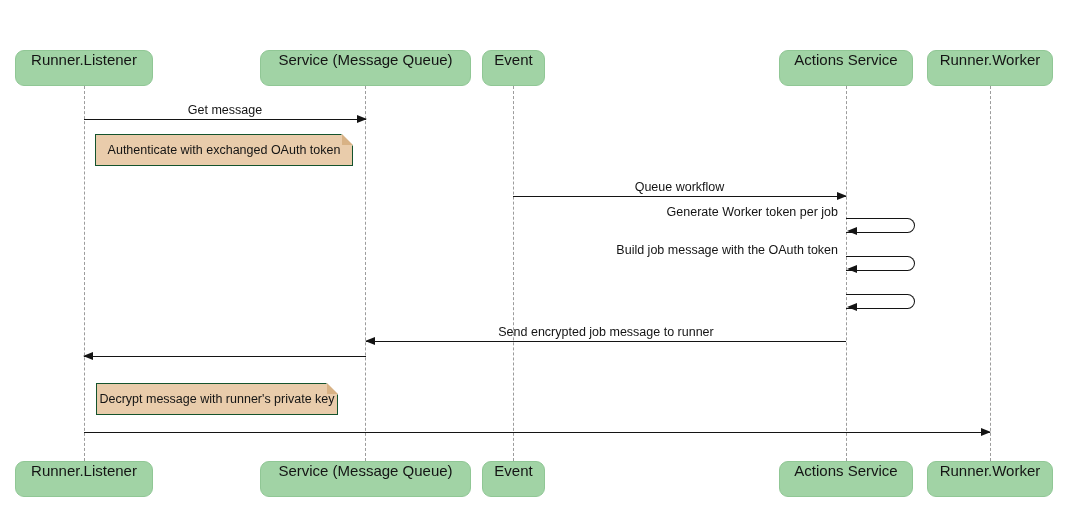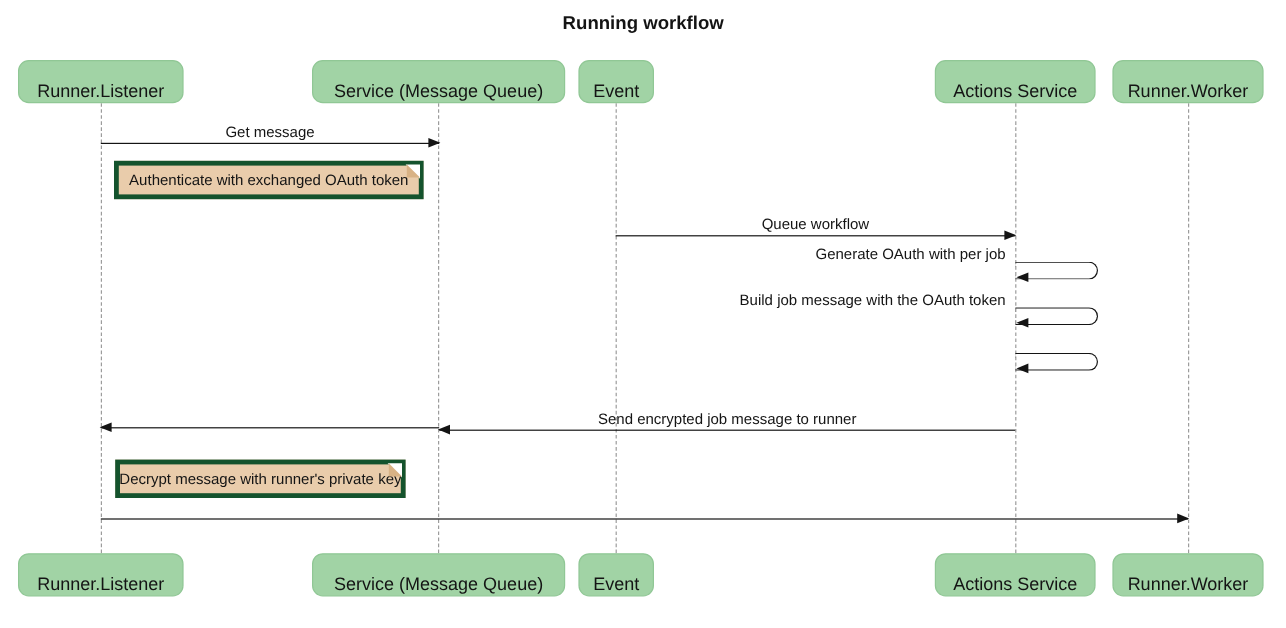--- a/index.html
+++ b/index.html
@@ -27,21 +27,21 @@
     width: 0;
     border-left: 1px dashed #9c9c9c;
   }
   .actor {
     position: absolute;
     height: 36px;
     background: #A1D3A5;
     border: 1px solid #90c795;
     border-radius: 9px;
     display: flex;
-    align-items: flex-end;
+    align-items: flex-start;
     justify-content: center;
     font-size: 15px;
     color: #141414;
     box-sizing: border-box;
     white-space: nowrap;
   }
   .msg { position: absolute; }
   .msg .mlbl {
     text-align: center;
     font-size: 12.5px;
@@ -83,21 +83,21 @@
     position: absolute;
     width: 0; height: 0;
     border-top: 4.5px solid transparent;
     border-bottom: 4.5px solid transparent;
     border-right: 10px solid #141414;
   }
   .note {
     position: absolute;
     height: 32px;
     background: #E9CCAB;
-    border: 4px solid #14532d;
+    border: 1px solid #14532d;
     box-sizing: border-box;
     display: flex;
     align-items: center;
     justify-content: center;
     font-size: 12.5px;
     color: #141414;
     white-space: nowrap;
   }
   .note .fold-cut {
     position: absolute;
@@ -112,21 +112,20 @@
     width: 0; height: 0;
     border-bottom: 11px solid #d8b285;
     border-right: 11px solid transparent;
   }
 </style>
 </head>
 <body>
 
 <div class="canvas">
 
-  <div class="title">Running workflow</div>
 
   <div class="lifeline" style="left:84px;"></div>
   <div class="lifeline" style="left:365px;"></div>
   <div class="lifeline" style="left:513px;"></div>
   <div class="lifeline" style="left:846px;"></div>
   <div class="lifeline" style="left:990px;"></div>
 
   <div class="actor" style="left:15px;  top:50px; width:138px;">
       <span>Runner.Listener</span>
     </div>
@@ -156,32 +155,32 @@
     <span class="fold-flap"></span>
   </div>
 
   <div class="msg" style="left:513px; top:180px; width:333px;">
     <div class="mlbl">Queue workflow</div>
     <div class="mline">
       <span class="arr right"></span>
     </div>
   </div>
 
-  <div class="self-lbl" style="right:234px; top:205px;">Generate OAuth with per job</div>
+  <div class="self-lbl" style="right:234px; top:205px;">Generate Worker token per job</div>
   <div class="selfloop" style="left:846px; top:218px;"></div>
   <span class="selfarr" style="left:847px; top:227px;"></span>
 
   <div class="self-lbl" style="right:234px; top:243px;">Build job message with the OAuth token</div>
   <div class="selfloop" style="left:846px; top:256px;"></div>
   <span class="selfarr" style="left:847px; top:265px;"></span>
 
   <div class="selfloop" style="left:846px; top:294px;"></div>
   <span class="selfarr" style="left:847px; top:303px;"></span>
 
-  <div class="msg" style="left:366px; top:325px; width:480px;margin-top:17px;">
+  <div class="msg" style="left:366px; top:325px; width:480px;">
     <div class="mlbl">Send encrypted job message to runner</div>
     <div class="mline">
       <span class="arr left"></span>
     </div>
   </div>
 
   <div class="msg" style="left:84px; top:354px; width:282px;">
     <div class="mline">
       <span class="arr left"></span>
     </div>

